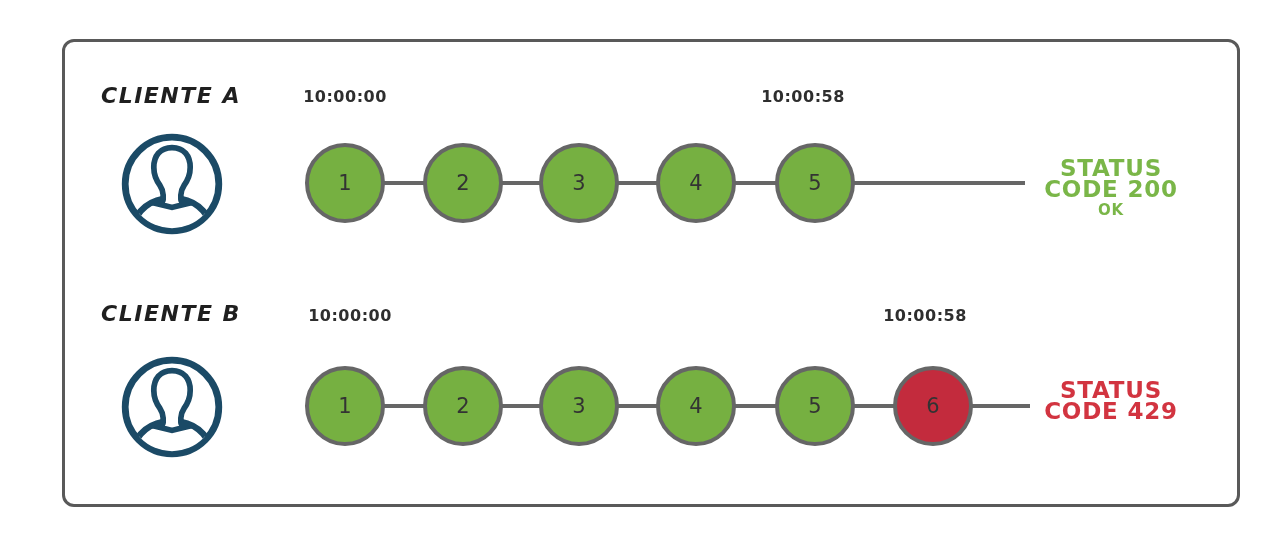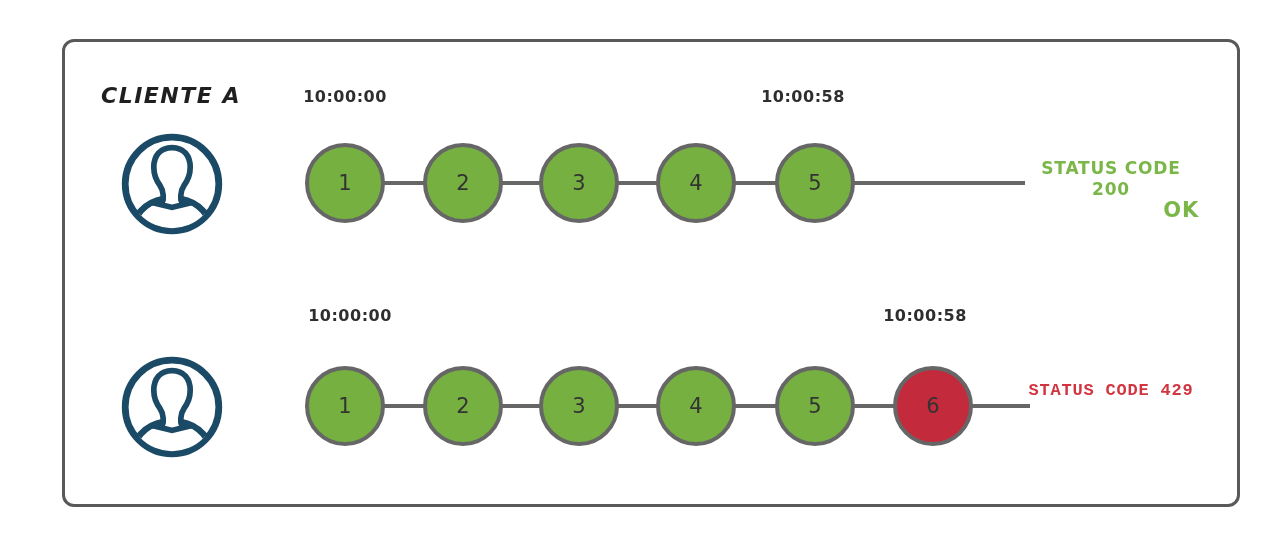--- a/index.html
+++ b/index.html
@@ -63,24 +63,24 @@
   .node.ok   { background: var(--success-fill, #76b041); }
   .node.err  { background: var(--error-fill, #c32b3d); }
   .status {
     position: absolute;
     width: 176px;
     text-align: center;
     font-weight: 600;
     letter-spacing: 0.8px;
     line-height: 21px;
   }
-  .status .code { font-size: 17px; }
-  .status .msg  { font-size: 21px; text-align: right; }
+  .status .code { font-size: 23px; }
+  .status .msg  { font-size: 15px; }
   .status.ok  { color: var(--success-text, #7ab648); }
-  .status.err { color: var(--error-text, #d23440); font-family: Liberation Mono, monospace; }
+  .status.err { color: var(--error-text, #d23440); }
 </style>
 </head>
 <body>
 
 <div class="canvas">
   <div class="panel">
 
     <div class="client-name" style="left:21px; top:41px;">CLIENTE A</div>
 
     <div class="time-label" style="left:220px; top:45px;">10:00:00</div>
@@ -107,20 +107,21 @@
     <div class="node ok" style="left:358px; top:101px;">2</div>
     <div class="node ok" style="left:474px; top:101px;">3</div>
     <div class="node ok" style="left:591px; top:101px;">4</div>
     <div class="node ok" style="left:710px; top:101px;">5</div>
 
     <div class="status ok" style="left:958px; top:116px;">
       <div class="code">STATUS CODE 200</div>
       <div class="msg">OK</div>
     </div>
 
+    <div class="client-name" style="left:21px; top:259px;">CLIENTE B</div>
 
     <div class="time-label" style="left:225px; top:264px;">10:00:00</div>
     <div class="time-label" style="left:800px; top:264px;">10:00:58</div>
 
     <div class="avatar" style="left:55px; top:313px;">
       <svg viewBox="0 0 100 100">
         <defs>
             <clipPath id="avclipB">
               <circle cx="50" cy="50" r="42.5"></circle>
             </clipPath>

